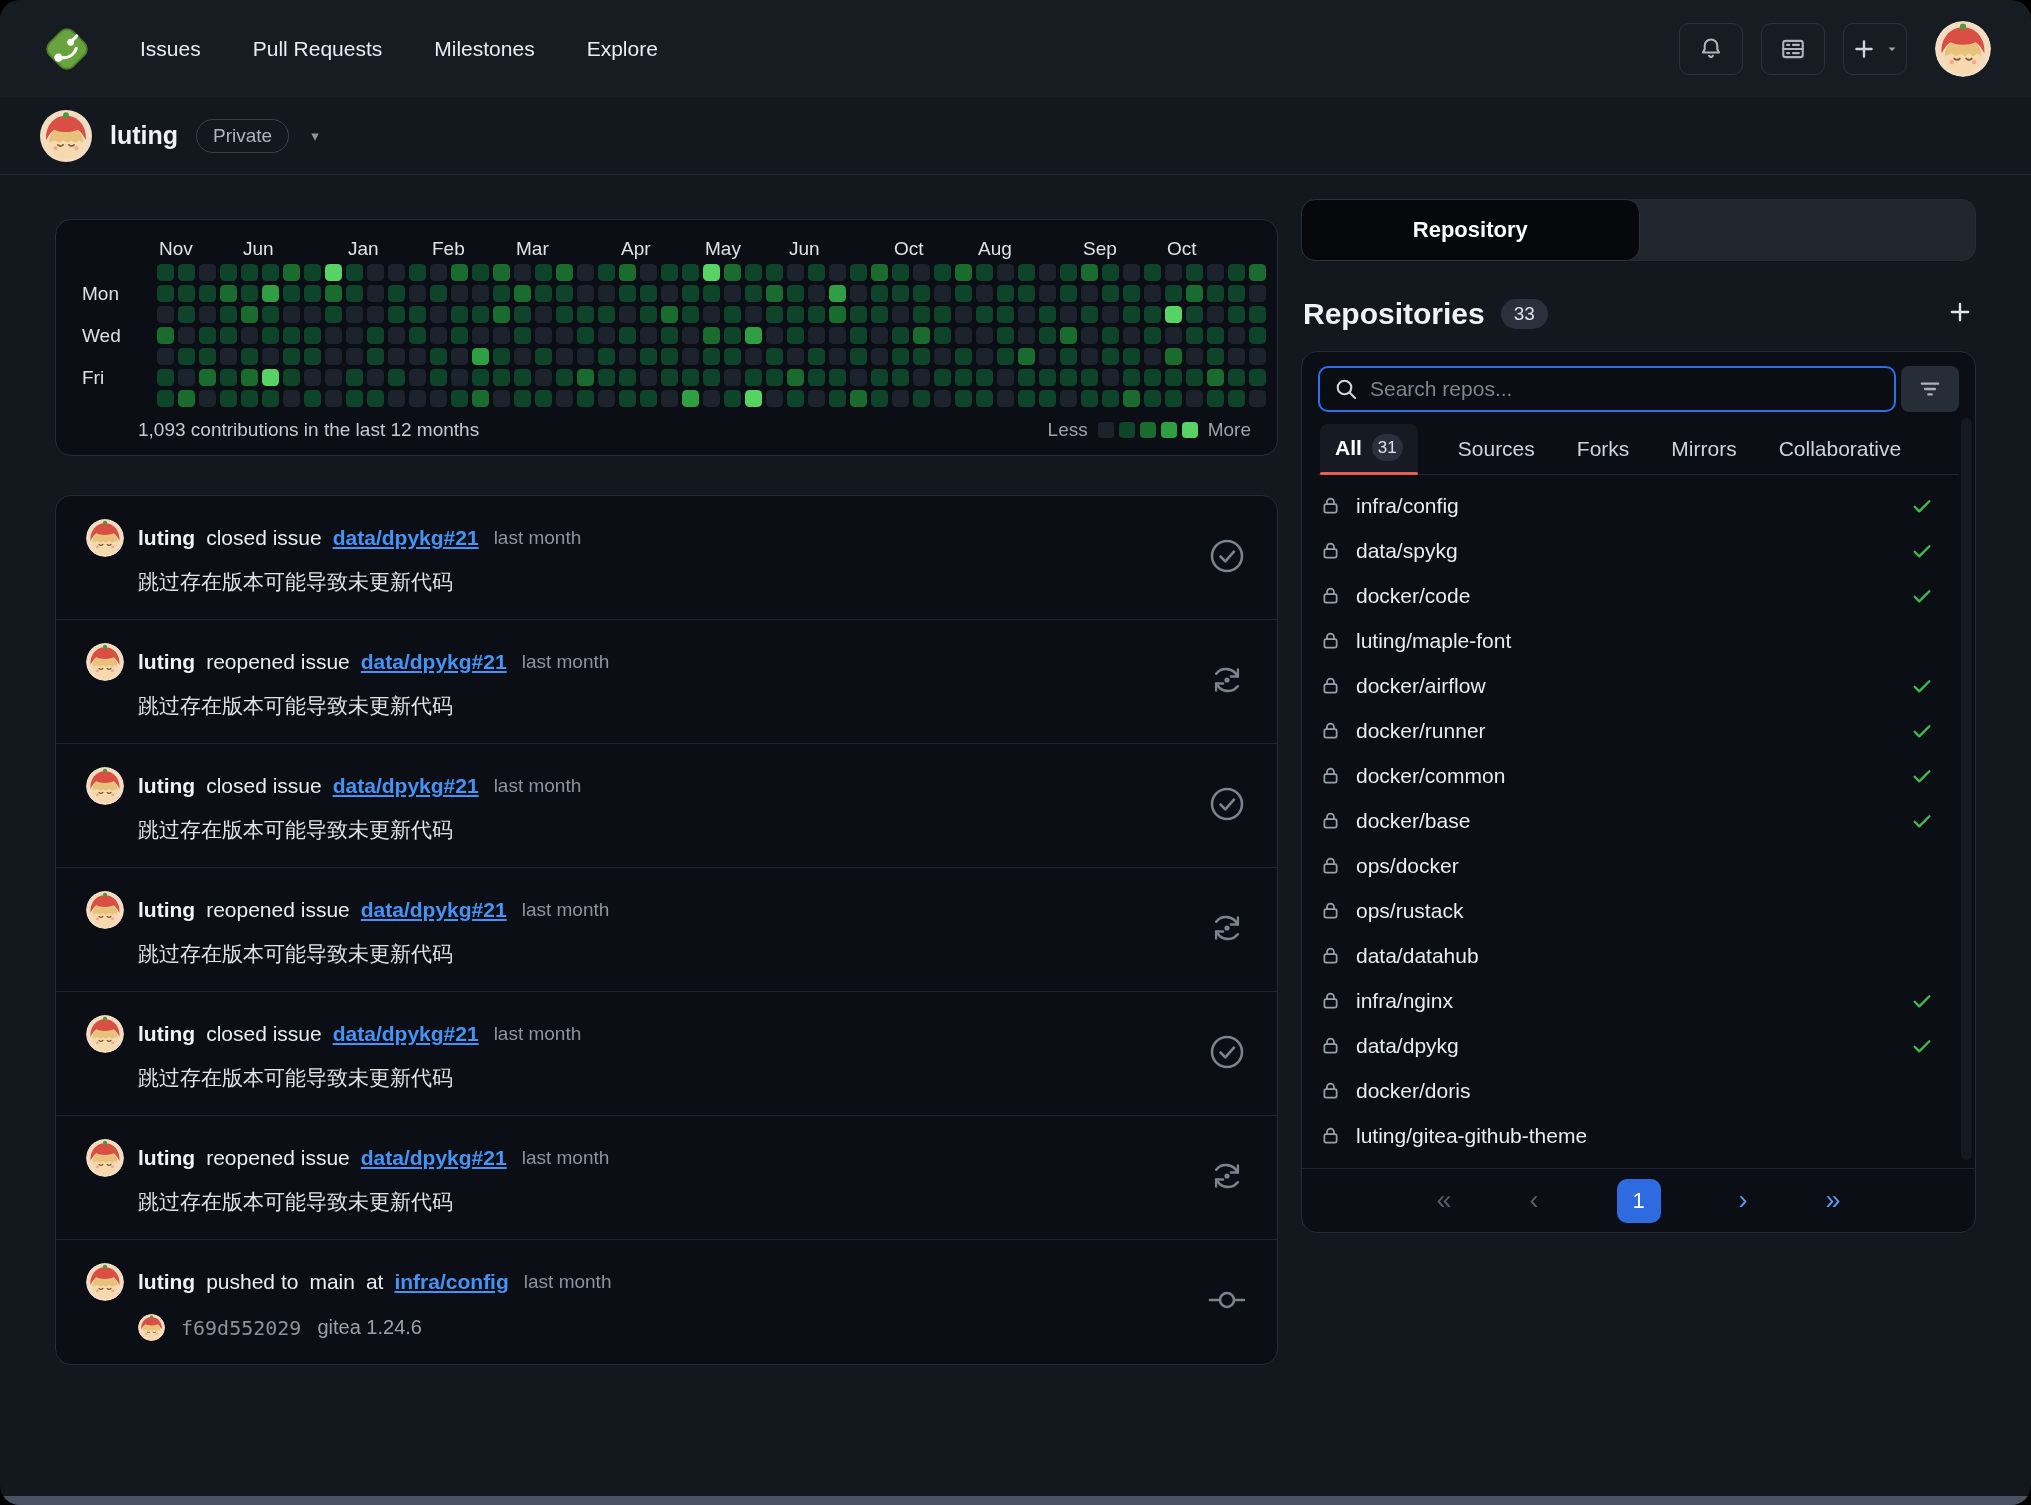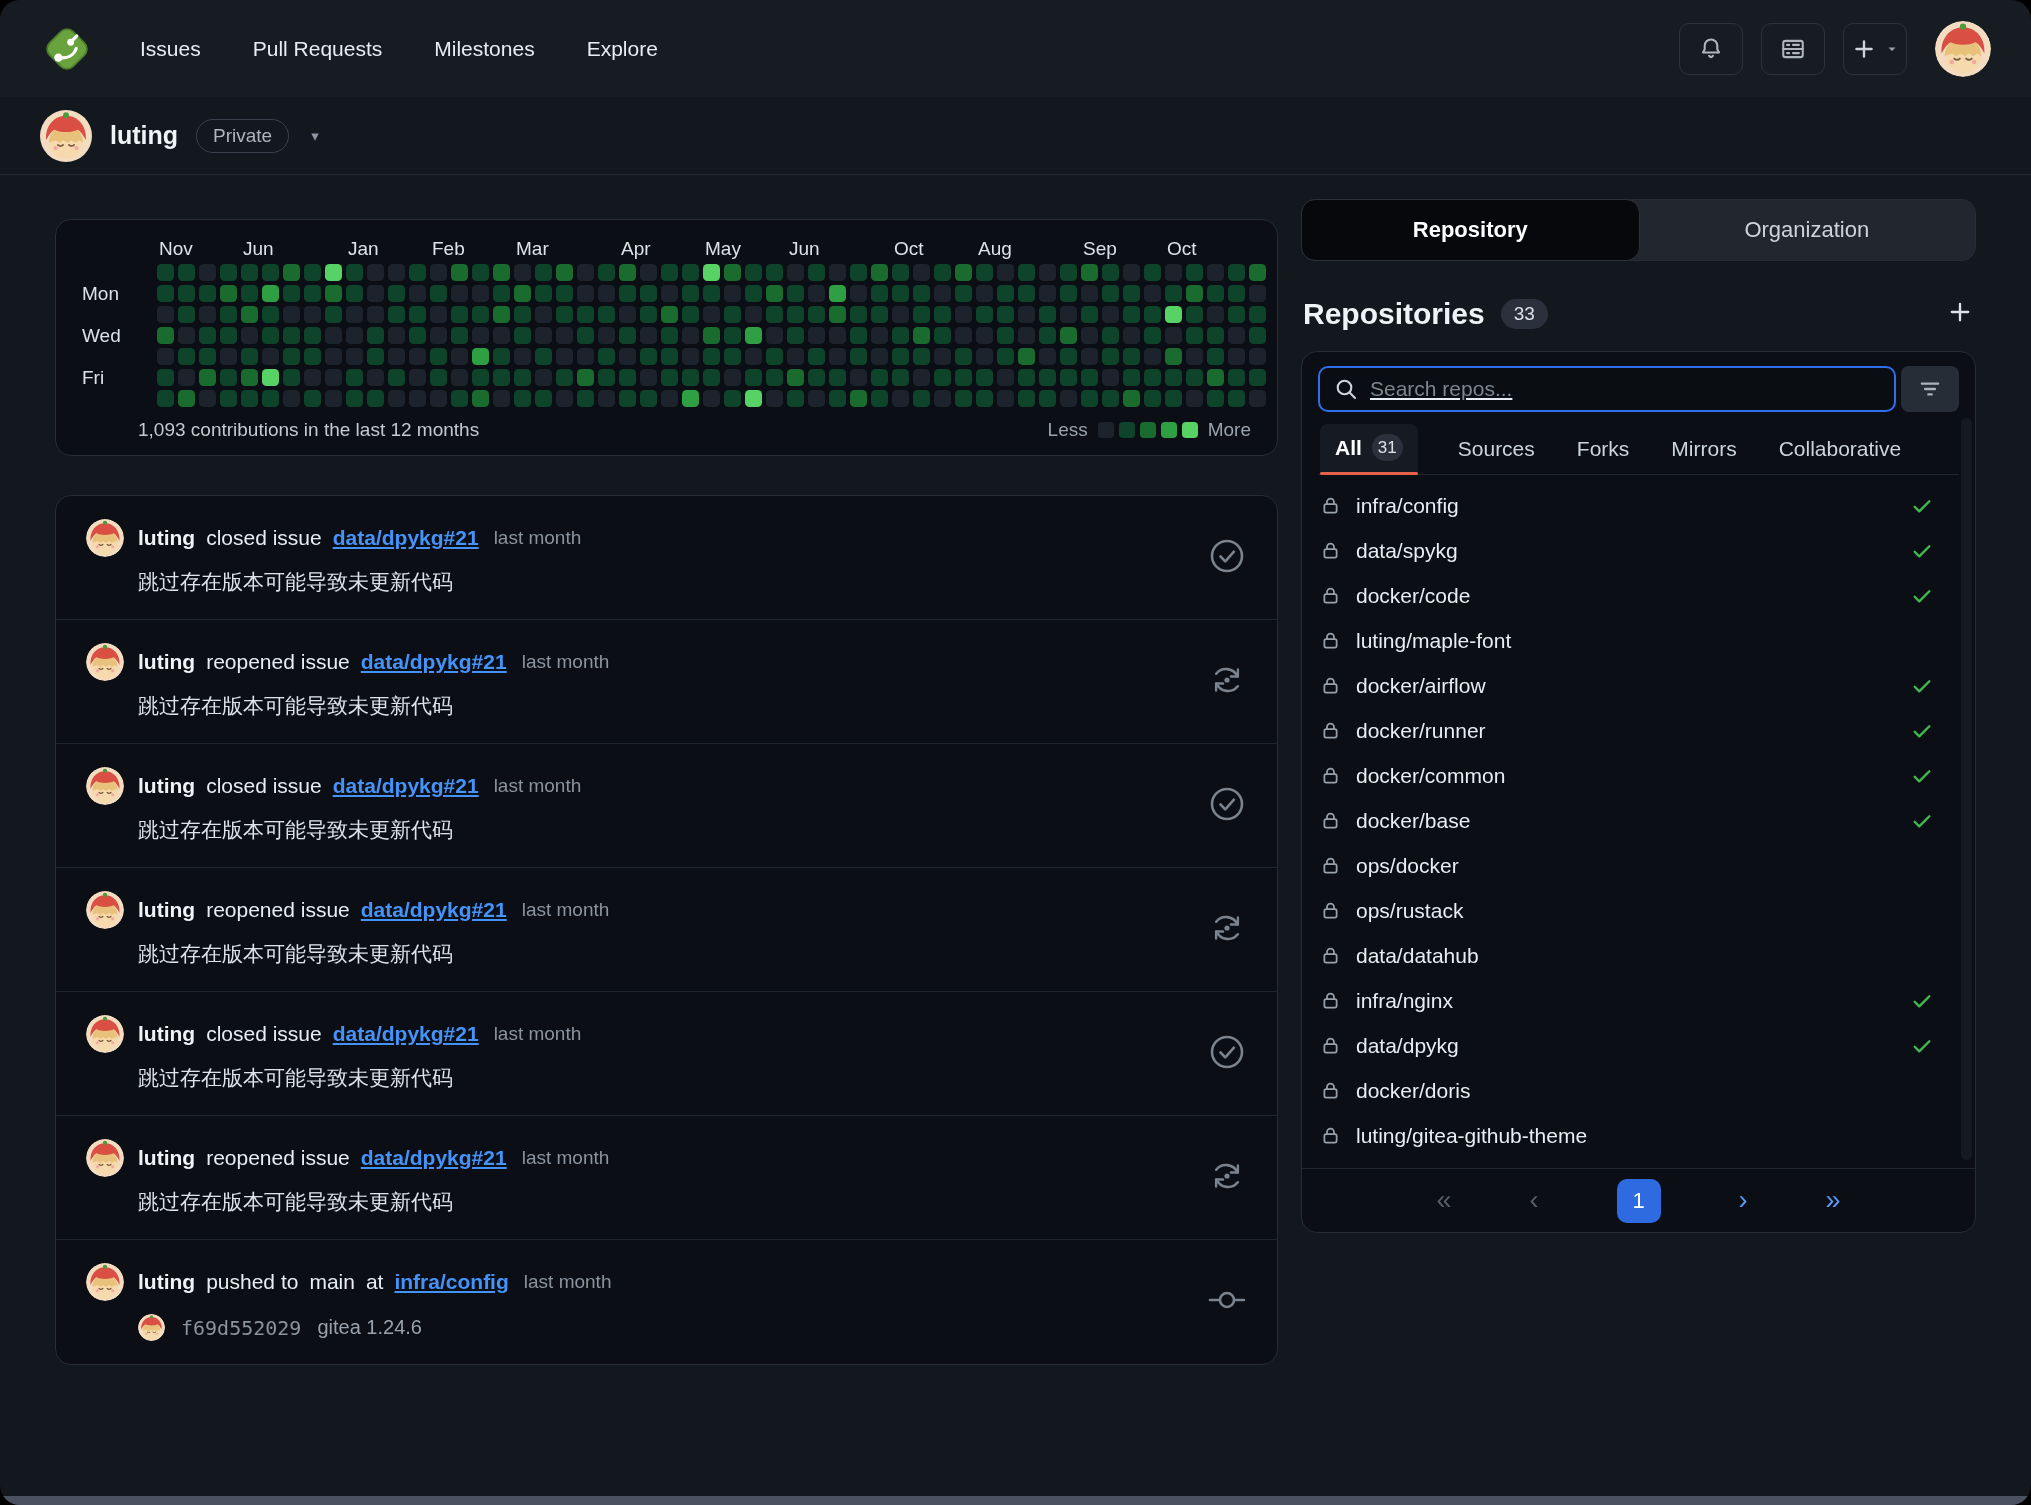--- a/index.html
+++ b/index.html
@@ -70,21 +70,21 @@
   .seg-tab.active { background:#06080c; border:1px solid #2b313a; margin:-1px; font-weight:700; color:#ffffff; }
 
   .repos-heading { display:flex; align-items:center; gap:16px; margin:36px 2px 20px 2px; }
   .repos-title { font-size:30px; font-weight:700; color:#f0f3f6; }
   .count-badge { background:#2b313c; border-radius:999px; padding:4px 13px; font-size:19px; color:#dde2e8; }
   .add-repo { margin-left:auto; color:#dfe4e9; cursor:pointer; }
 
   .repo-panel { padding:14px 16px 0 16px; position:relative; }
   .search-row { display:flex; align-items:center; }
   .search-box { flex:1; display:flex; align-items:center; gap:12px; border:2px solid #2f6feb; border-radius:10px; height:46px; padding:0 14px; background:#0a0d12; }
-  .search-box input { flex:1; background:transparent; border:none; outline:none; color:#e6edf3; font-size:21px; font-family:inherit;text-decoration:underline; }
+  .search-box input { flex:1; background:transparent; border:none; outline:none; color:#e6edf3; font-size:21px; font-family:inherit; }
   .search-box input::placeholder { color:#7d8590; }
   .filter-btn { width:58px; height:46px; margin-left:5px; background:#272d36; border:none; border-radius:8px; display:flex; align-items:center; justify-content:center; cursor:pointer; }
 
   .filters { display:flex; align-items:flex-end; gap:38px; margin-top:12px; border-bottom:1px solid #20262e; padding:0 2px; }
   .filter { font-size:21px; color:#cdd4dc; padding:10px 2px 13px 2px; cursor:pointer; display:flex; align-items:center; gap:10px; }
   .filter.active { background:#161b23; border-radius:8px 8px 0 0; padding:10px 15px 13px 15px; font-weight:700; color:#fff; position:relative; }
   .filter.active::after { content:""; position:absolute; left:0; right:0; bottom:-1px; height:3px; background:#e8614a; border-radius:2px; }
   .filter-count { background:#2b313c; border-radius:999px; min-width:27px; height:27px; display:flex; align-items:center; justify-content:center; font-size:17px; font-weight:400; color:#dde2e8; padding:0 6px; }
 
   .repo-list { padding:8px 2px 6px 2px; }
@@ -853,21 +853,20 @@
                 <circle cx="22" cy="22" r="7"></circle>
       </svg>
     </span>
   </div>
         </div>
     </div>
 
     <div class="col-right">
       <div class="seg-tabs">
         <span class="seg-tab active">Repository</span>
-        <span class="seg-tab">Organization</span>
       </div>
 
       <div class="repos-heading">
         <span class="repos-title">Repositories</span>
         <span class="count-badge">33</span>
         <span class="add-repo">
           <svg class="stroke" width="28" height="28" viewBox="0 0 24 24" style="stroke-width:2">
               <path d="M12 5v14M5 12h14"></path>
             </svg>
         </span>

